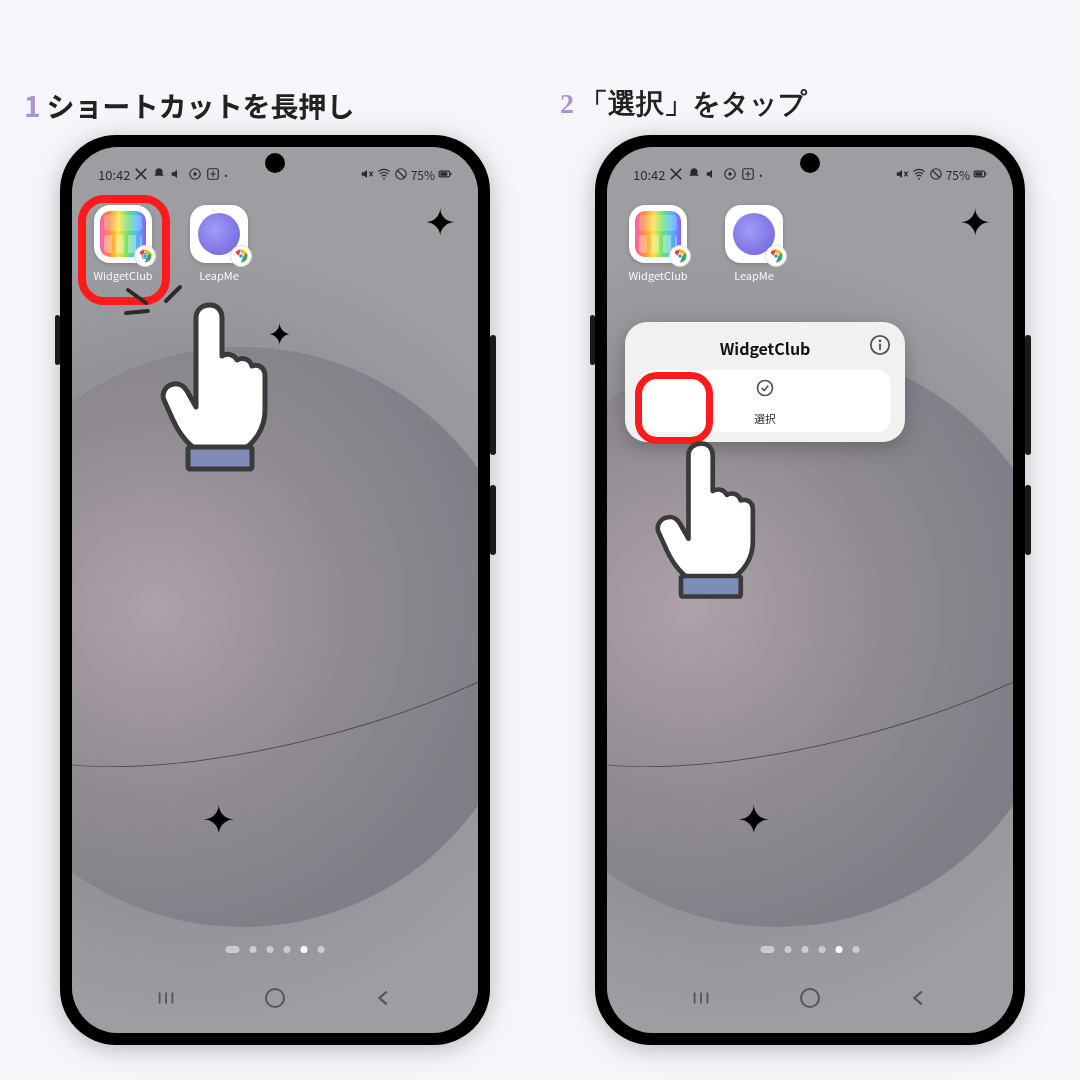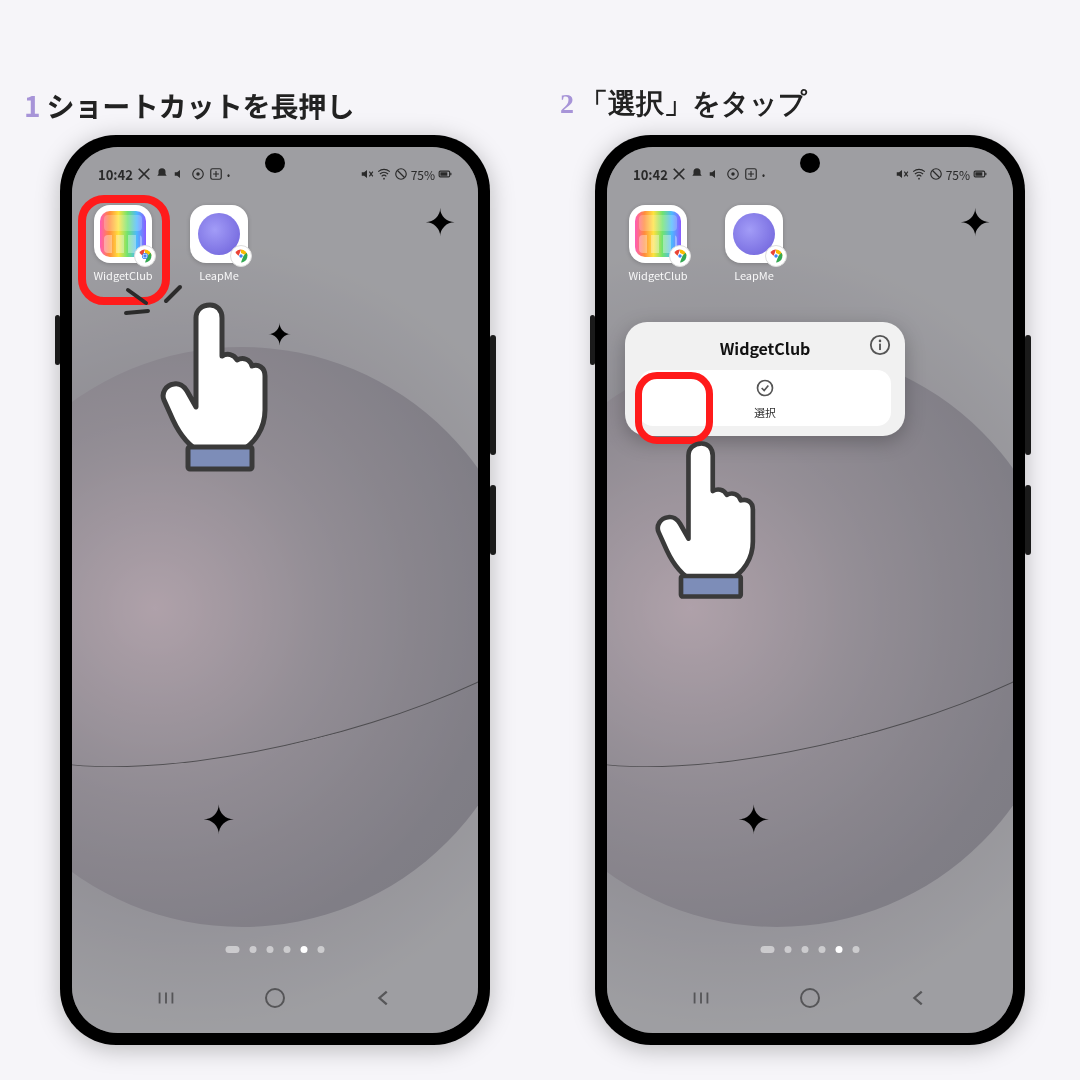--- a/index.html
+++ b/index.html
@@ -96,21 +96,21 @@
     .status {
       position: absolute;
       top: 14px; left: 0; right: 0;
       height: 26px;
       display: flex; justify-content: space-between; align-items: center;
       padding: 0 26px;
       font-size: 13px;
       color: #2a2a2a;
       z-index: 5;
     }
-    .status-left { display: flex; align-items: center; gap: 4px; font-weight: 700; }
+    .status-left { display: flex; align-items: center; gap: 4px; font-weight: 400; }
     .status-right { display: flex; align-items: center; gap: 3px; font-size: 12px; text-align: right; }
     .status svg { display: block; }
     .mini-ico { width: 14px; height: 14px; fill: #2a2a2a; }
 
     
     .app-row {
       position: absolute;
       top: 58px; left: 12px;
       display: flex; gap: 18px;
       z-index: 4;
@@ -217,21 +217,21 @@
       width:22px; height:22px;
     }
     .popup-actions {
       display:flex; gap: 8px;
     }
     .popup-action {
       flex:1;
       background:#fff;
       border-radius:14px;
       padding: 8px 4px 6px;
-      display:flex; flex-direction:column; align-items:center; gap:6px;
+      display:flex; flex-direction:column; align-items:center; gap:12px;
     }
     .popup-action .ico { height:20px; display:flex; align-items:center; }
     .popup-action .lbl { font-size:11px; color:#333; }
     .popup::before {
       content:""; position:absolute; top:-8px; left:38px;
       border:8px solid transparent; border-bottom-color:#f1f1f1;
     }
   </style>
 </head>
 <body>

